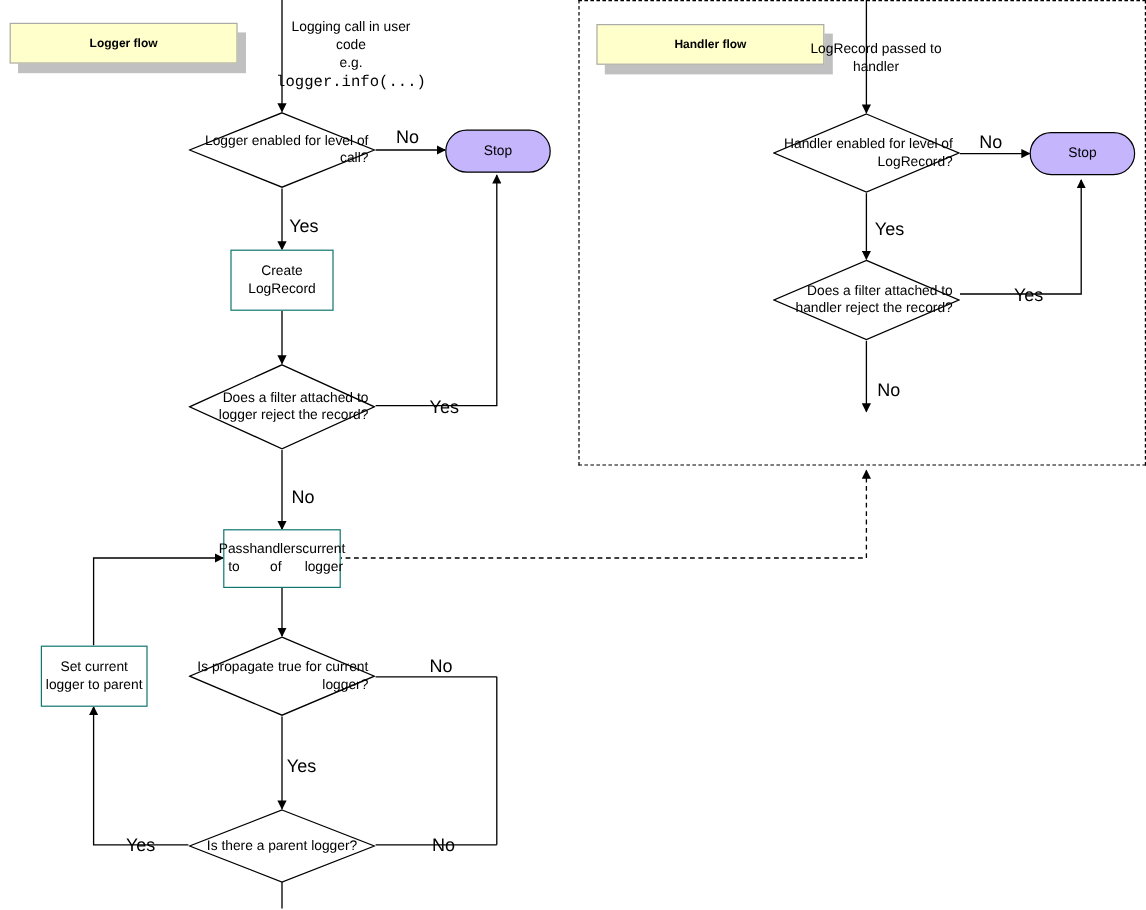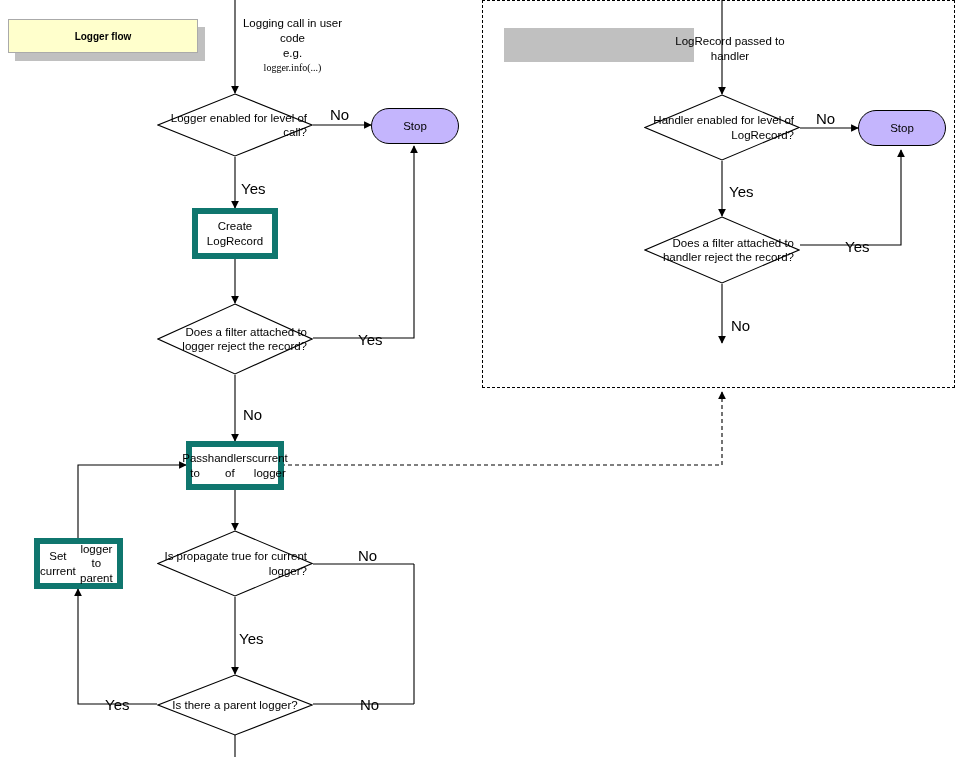--- a/index.html
+++ b/index.html
@@ -30,21 +30,21 @@
     box-sizing: border-box;
     display: flex;
     align-items: center;
     justify-content: center;
     text-align: center;
     font-size: 11.5px;
     line-height: 1.25;
     color: #000;
   }
   .box {
-    border: 6px solid #0f766e;
+    border: 1px solid #0f766e;
     background: #ffffff;
   }
   .stadium {
     border: 1px solid #000;
     background: #c4b5fd;
     border-radius: 999px;
   }
   .diamond-wrap {
     position: absolute;
   }
@@ -93,22 +93,22 @@
     white-space: nowrap;
   }
   .free-text {
     position: absolute;
     font-size: 11.5px;
     color: #000;
     text-align: center;
     line-height: 1.3;
   }
   .mono {
-    font-family: Liberation Serif, serif;
-    font-size: 10px;
+    font-family: Liberation Mono, monospace;
+    font-size: 13px;
   }
 </style>
 </head>
 <body>
 
 <div id="canvas">
 
   <div class="group-box" style="left:482px; top:0px; width:473px; height:388px;"></div>
 
   <svg class="edges" viewBox="0 0 955 758">
@@ -161,20 +161,23 @@
       <path d="M 281 465 L 722 465 L 722 392" marker-end="url(#arrow)"></path>
     </g>
   </svg>
 
   <div class="banner-shadow" style="left:15px; top:27px; width:190px; height:34px;"></div>
   <div class="title-banner" style="left:8px; top:19px; width:190px; height:34px;">
     <span>Logger flow</span>
   </div>
 
   <div class="banner-shadow" style="left:504px; top:28px; width:190px; height:34px;"></div>
+  <div class="title-banner" style="left:497px; top:20px; width:190px; height:34px;">
+    <span>Handler flow</span>
+  </div>
 
   <div class="free-text" style="left:225px; top:16px; width:200px; text-align:left;">
     <div style="width:135px; text-align:center;">
       <div>Logging call in user</div>
       <div>code</div>
       <div>e.g.</div>
       <div class="mono">logger.info(...)</div>
     </div>
   </div>
 
@@ -212,21 +215,21 @@
     <span>current logger</span>
   </div>
 
   <div class="diamond-wrap" style="left:157px; top:530px; width:156px; height:67px;">
     <svg width="156" height="67" viewBox="0 0 156 67" style="position:absolute;left:0;top:0;">
       <polygon points="78,1 155,33.5 78,66 1,33.5" fill="#ffffff" stroke="#000" stroke-width="1.1"></polygon>
     </svg>
     <div class="label">Is propagate true for current logger?</div>
   </div>
 
-  <div class="node box" style="left:34px; top:538px; width:89px; height:51px; ">
+  <div class="node box" style="left:34px; top:538px; width:89px; height:51px; flex-direction:column;">
     <span>Set current</span>
     <span>logger to parent</span>
   </div>
 
   <div class="diamond-wrap" style="left:644px; top:94px; width:156px; height:67px;">
     <svg width="156" height="67" viewBox="0 0 156 67" style="position:absolute;left:0;top:0;">
       <polygon points="78,1 155,33.5 78,66 1,33.5" fill="#ffffff" stroke="#000" stroke-width="1.1"></polygon>
     </svg>
     <div class="label">Handler enabled for level of LogRecord?</div>
   </div>

